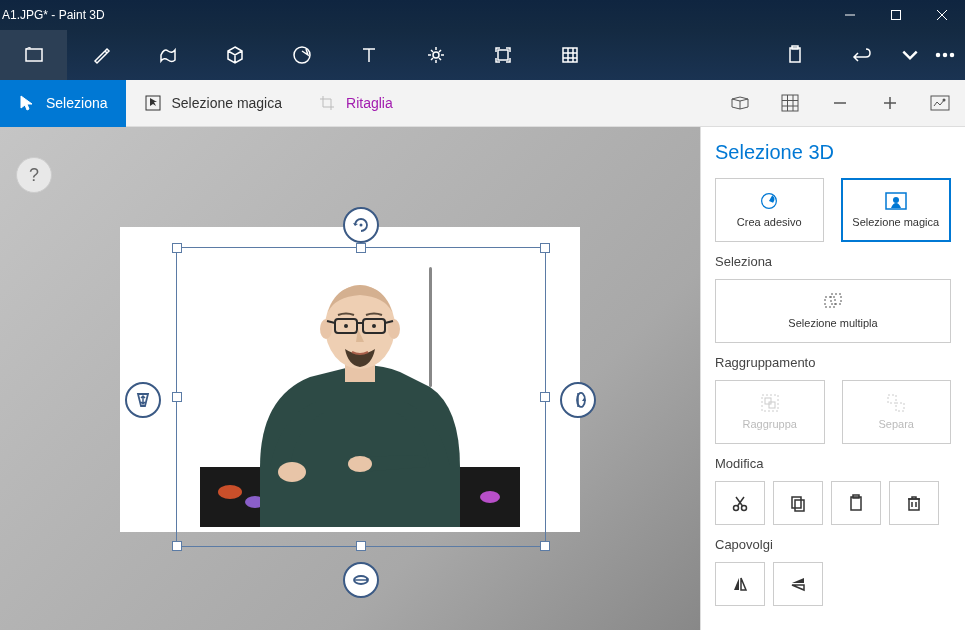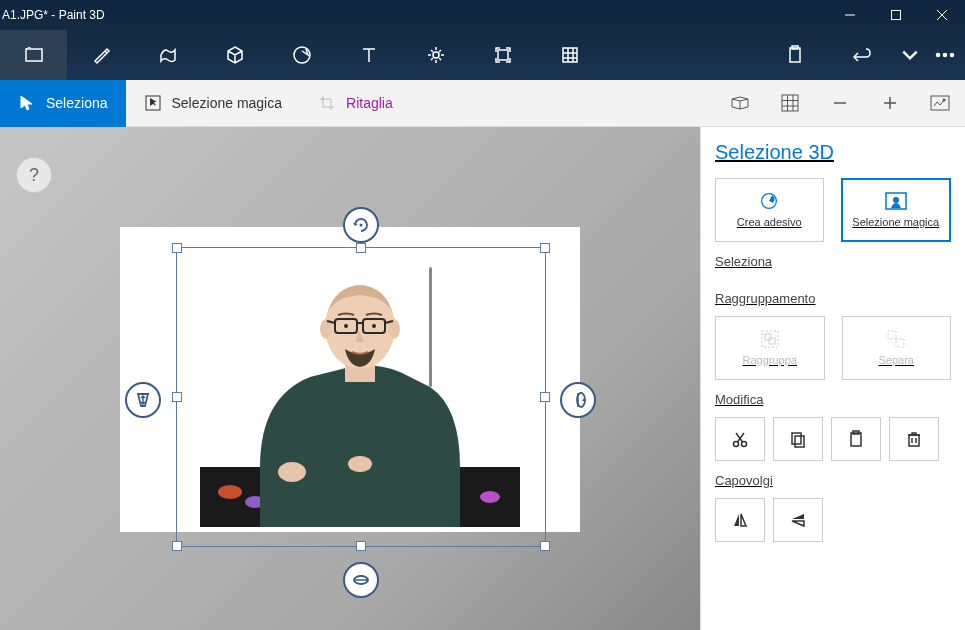--- a/index.html
+++ b/index.html
@@ -46,21 +46,21 @@
 
 .rotate-handle { position: absolute; width: 36px; height: 36px; border-radius: 50%; background: #fff; border: 2px solid #3b5a85; display: flex; align-items: center; justify-content: center; color: #3b5a85; }
 .rh-top { top: 80px; left: 343px; }
 .rh-left { top: 255px; left: 125px; }
 .rh-right { top: 255px; left: 560px; }
 .rh-bottom { top: 435px; left: 343px; }
 
 .photo-subject { position: absolute; top: 140px; left: 200px; width: 320px; height: 260px; }
 
 
-.sidepanel { width: 265px; background: #fff; padding: 14px 14px; overflow-y: auto; border-left: 1px solid #ddd; text-decoration: underline; }
+.sidepanel { width: 265px; background: #fff; padding: 14px 14px; overflow-y: auto; border-left: 1px solid #ddd; }
 .sidepanel h2 { color: #0078d4; font-size: 20px; font-weight: 400; margin-bottom: 14px; }
 .btn-row { display: flex; gap: 17px; margin-bottom: 12px; }
 .panel-btn { flex: 1; height: 64px; border: 1px solid #ccc; background: #fff; display: flex; flex-direction: column; align-items: center; justify-content: center; gap: 6px; font-size: 11px; color: #333; }
 .panel-btn.selected { border: 2px solid #0078d4; }
 .panel-btn.disabled { color: #bbb; }
 .panel-btn svg { width: 22px; height: 18px; }
 .section-label { font-size: 13px; color: #444; margin: 6px 0 10px; }
 .icon-row { display: flex; gap: 8px; flex-wrap: wrap; }
 .icon-btn-sm { width: 50px; height: 44px; border: 1px solid #ccc; background: #fff; display: flex; align-items: center; justify-content: center; }
 .icon-btn-sm svg { width: 18px; height: 18px; stroke: #333; fill: none; stroke-width: 1.5; }
@@ -338,20 +338,27 @@
             <rect x="1" y="1" width="20" height="16" stroke="#0078d4" fill="none" stroke-width="1.5"></rect>
             <circle cx="11" cy="8" r="3" fill="#0078d4"></circle>
             <path d="M6 16 Q8 11 11 11 Q14 11 16 16" fill="#0078d4"></path>
           </svg>
         <span>Selezione magica</span>
       </div>
     </div>
 
     <div class="section-label">Seleziona</div>
     <div class="btn-row">
+      <div class="panel-btn">
+        <svg viewBox="0 0 18 18">
+            <rect x="1" y="4" width="10" height="10" stroke="#555" fill="none" stroke-dasharray="2 2"></rect>
+            <rect x="7" y="1" width="10" height="10" stroke="#555" fill="none" stroke-dasharray="2 2"></rect>
+          </svg>
+        <span>Selezione multipla</span>
+      </div>
     </div>
 
     <div class="section-label">Raggruppamento</div>
     <div class="btn-row">
       <div class="panel-btn disabled">
         <svg viewBox="0 0 18 18">
             <rect x="1" y="1" width="16" height="16" stroke="#ccc" fill="none" stroke-dasharray="2 2"></rect>
             <rect x="4" y="4" width="6" height="6" stroke="#ccc" fill="none"></rect>
             <rect x="8" y="8" width="6" height="6" stroke="#ccc" fill="none"></rect>
           </svg>

